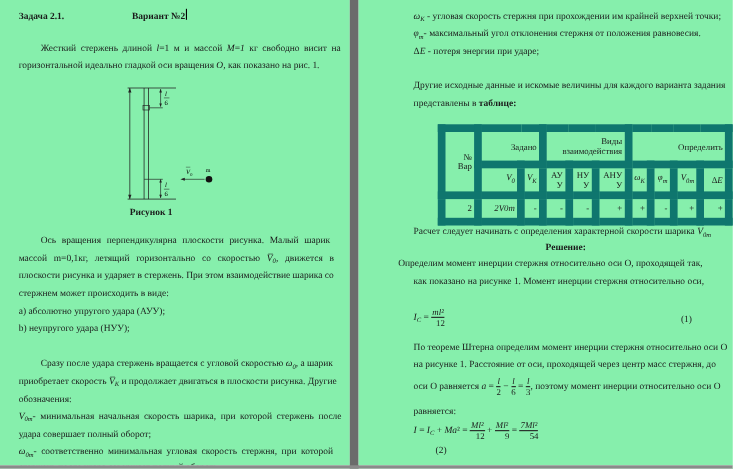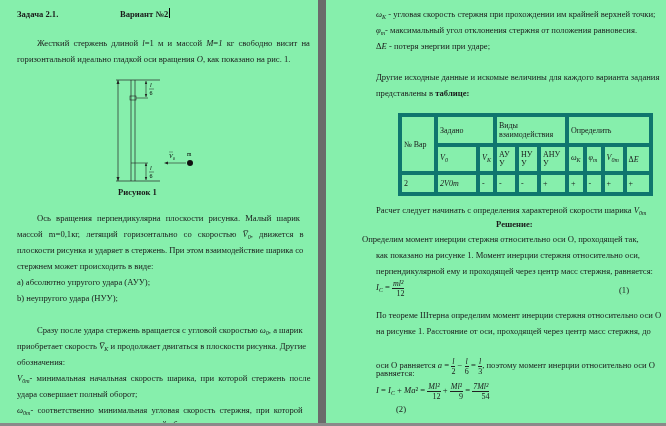--- a/index.html
+++ b/index.html
@@ -18,21 +18,21 @@
   .b { font-weight:bold; }
   .i { font-style:italic; }
   .sub { font-size:6px; vertical-align:-2px; font-style:italic; }
   .cursor { display:inline-block; width:1px; height:10px; background:#000; vertical-align:-1px; margin-left:1px; }
 
   
   .figure { position:absolute; left:100px; top:74px; width:130px; height:115px; }
 
   
   table.param { position:absolute; left:398px; top:113px; border-collapse:collapse; font-size:8px; }
-  table.param td { border:4px solid #0f766e; text-align:left; padding:0 2px; height:17px; line-height:9px; }
+  table.param td { border:7px solid #0f766e; text-align:right; padding:0 2px; height:17px; line-height:9px; }
   .frac { display:inline-block; vertical-align:middle; text-align:right; font-style:italic; font-size:8px; line-height:9px; }
   .frac .num { display:block; border-bottom:0.8px solid #222; padding:0 1px; }
   .frac .den { display:block; font-style:normal; }
 </style>
 </head>
 <body>
 
 <div class="page page-left">
   <div class="t b" style="left:120px;top:8px;"><span>Вариант №2</span><span class="cursor"></span></div>
   <div class="t b" style="left:17px;top:9px;">Задача 2.1.</div>
@@ -139,30 +139,29 @@
     <td>+</td>
   </tr>
 </tbody>
   </table>
 
 <div class="page" style="left:326px;top:190px;width:340px;height:233px;background:transparent;">
   <div class="t" style="left:50px;top:15px;"><span>Расчет следует начинать с определения характерной скорости шарика</span> <i>V</i><span class="sub">0m</span></div>
   <div class="t b" style="left:170px;top:29px;">Решение:</div>
   <div class="t" style="left:36px;top:44px;">Определим момент инерции стержня относительно оси O, проходящей так,</div>
   <div class="t" style="left:50px;top:60px;">как показано на рисунке 1. Момент инерции стержня относительно оси,</div>
-  <div class="t" style="left:50px;top:76px;">перпендикулярной ему и проходящей через центр масс стержня, равняется:</div>
 
   <div class="t" style="left:50px;top:89px;line-height:10px;">
     <i>I</i><span class="sub">C</span> = <span class="frac"><span class="num">ml²</span><span class="den">12</span></span>
   </div>
   <div class="t" style="left:293px;top:95px;">(1)</div>
 
   <div class="t" style="left:50px;top:120px;">По теореме Штерна определим момент инерции стержня относительно оси O</div>
   <div class="t" style="left:50px;top:136px;">на рисунке 1. Расстояние от оси, проходящей через центр масс стержня, до</div>
-  <div class="t" style="left:50px;top:152px;margin-top:15px;">
+  <div class="t" style="left:50px;top:152px;">
     <span>оси O равняется</span>
     <i>a</i> = <span class="frac"><span class="num">l</span><span class="den">2</span></span> − <span class="frac"><span class="num">l</span><span class="den">6</span></span> = <span class="frac"><span class="num">l</span><span class="den">3</span></span><span>,  поэтому момент инерции относительно оси O</span>
   </div>
   <div class="t" style="left:50px;top:178px;">равняется:</div>
 
   <div class="t" style="left:50px;top:192px;line-height:10px;">
     <i>I</i> = <i>I</i><span class="sub">C</span> + <i>Ma</i>² = <span class="frac"><span class="num">Ml²</span><span class="den">12</span></span> + <span class="frac"><span class="num">Ml²</span><span class="den">9</span></span> = <span class="frac"><span class="num">7Ml²</span><span class="den">54</span></span>
   </div>
   <div class="t" style="left:70px;top:214px;">(2)</div>
 </div>

